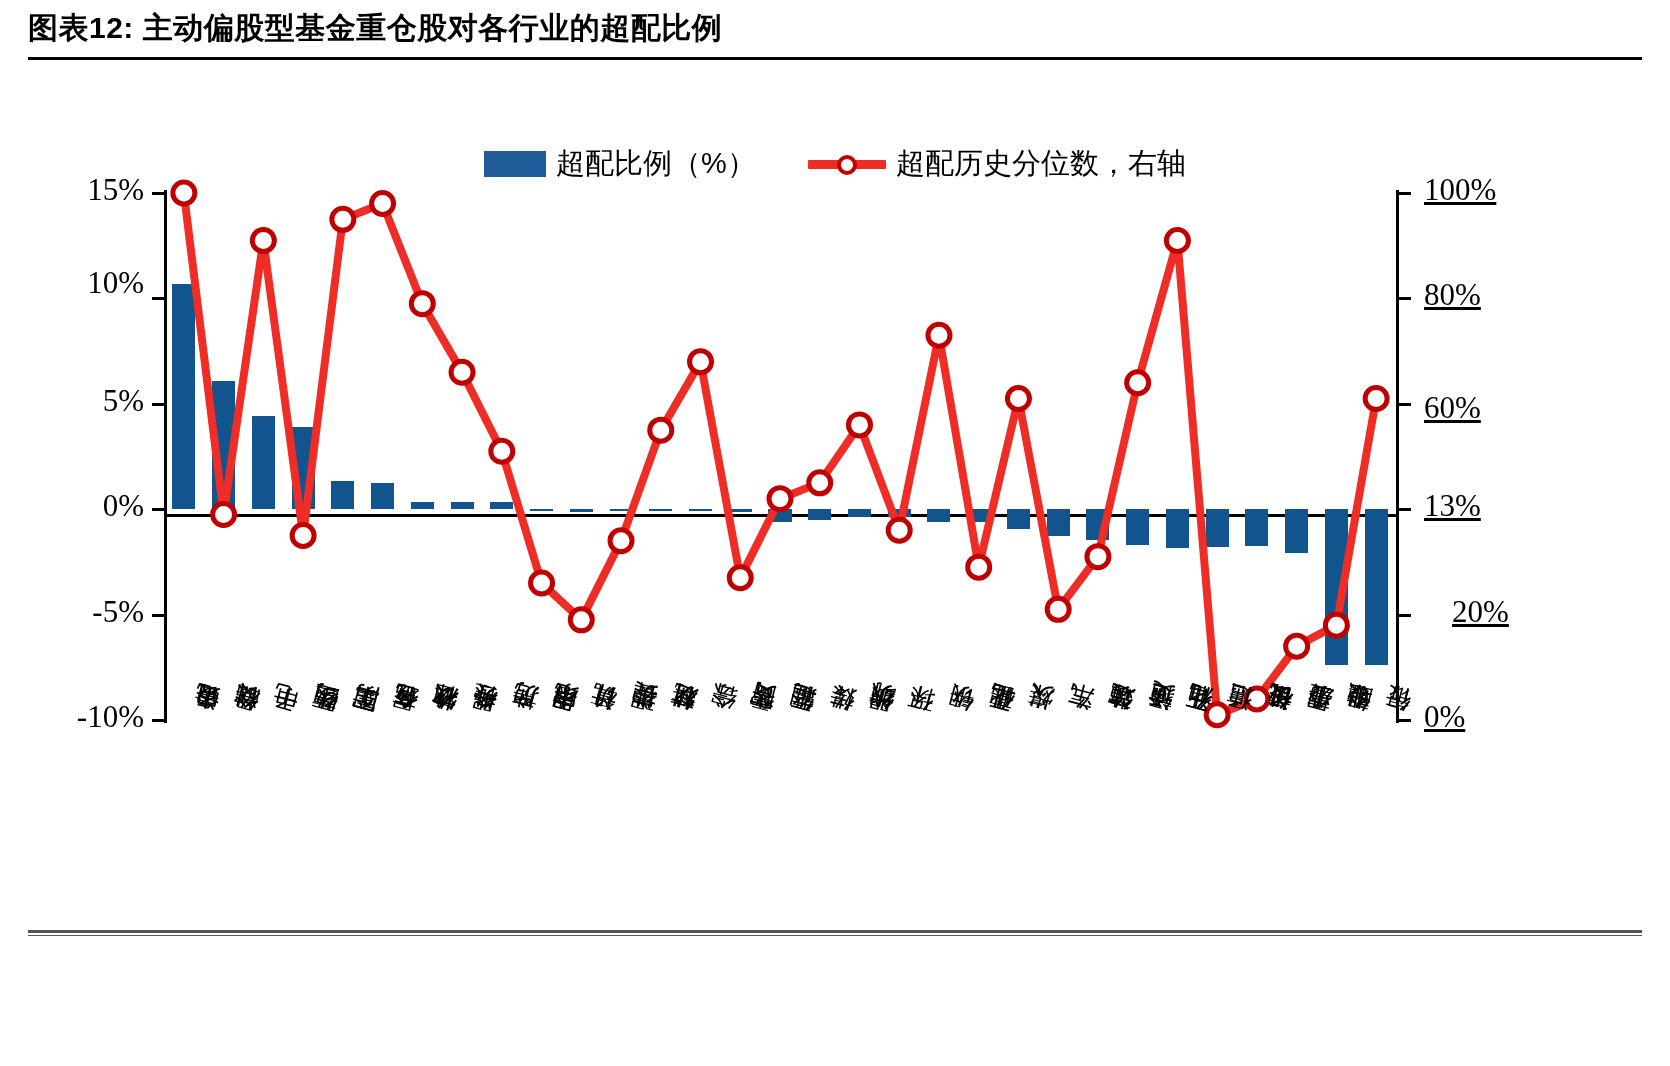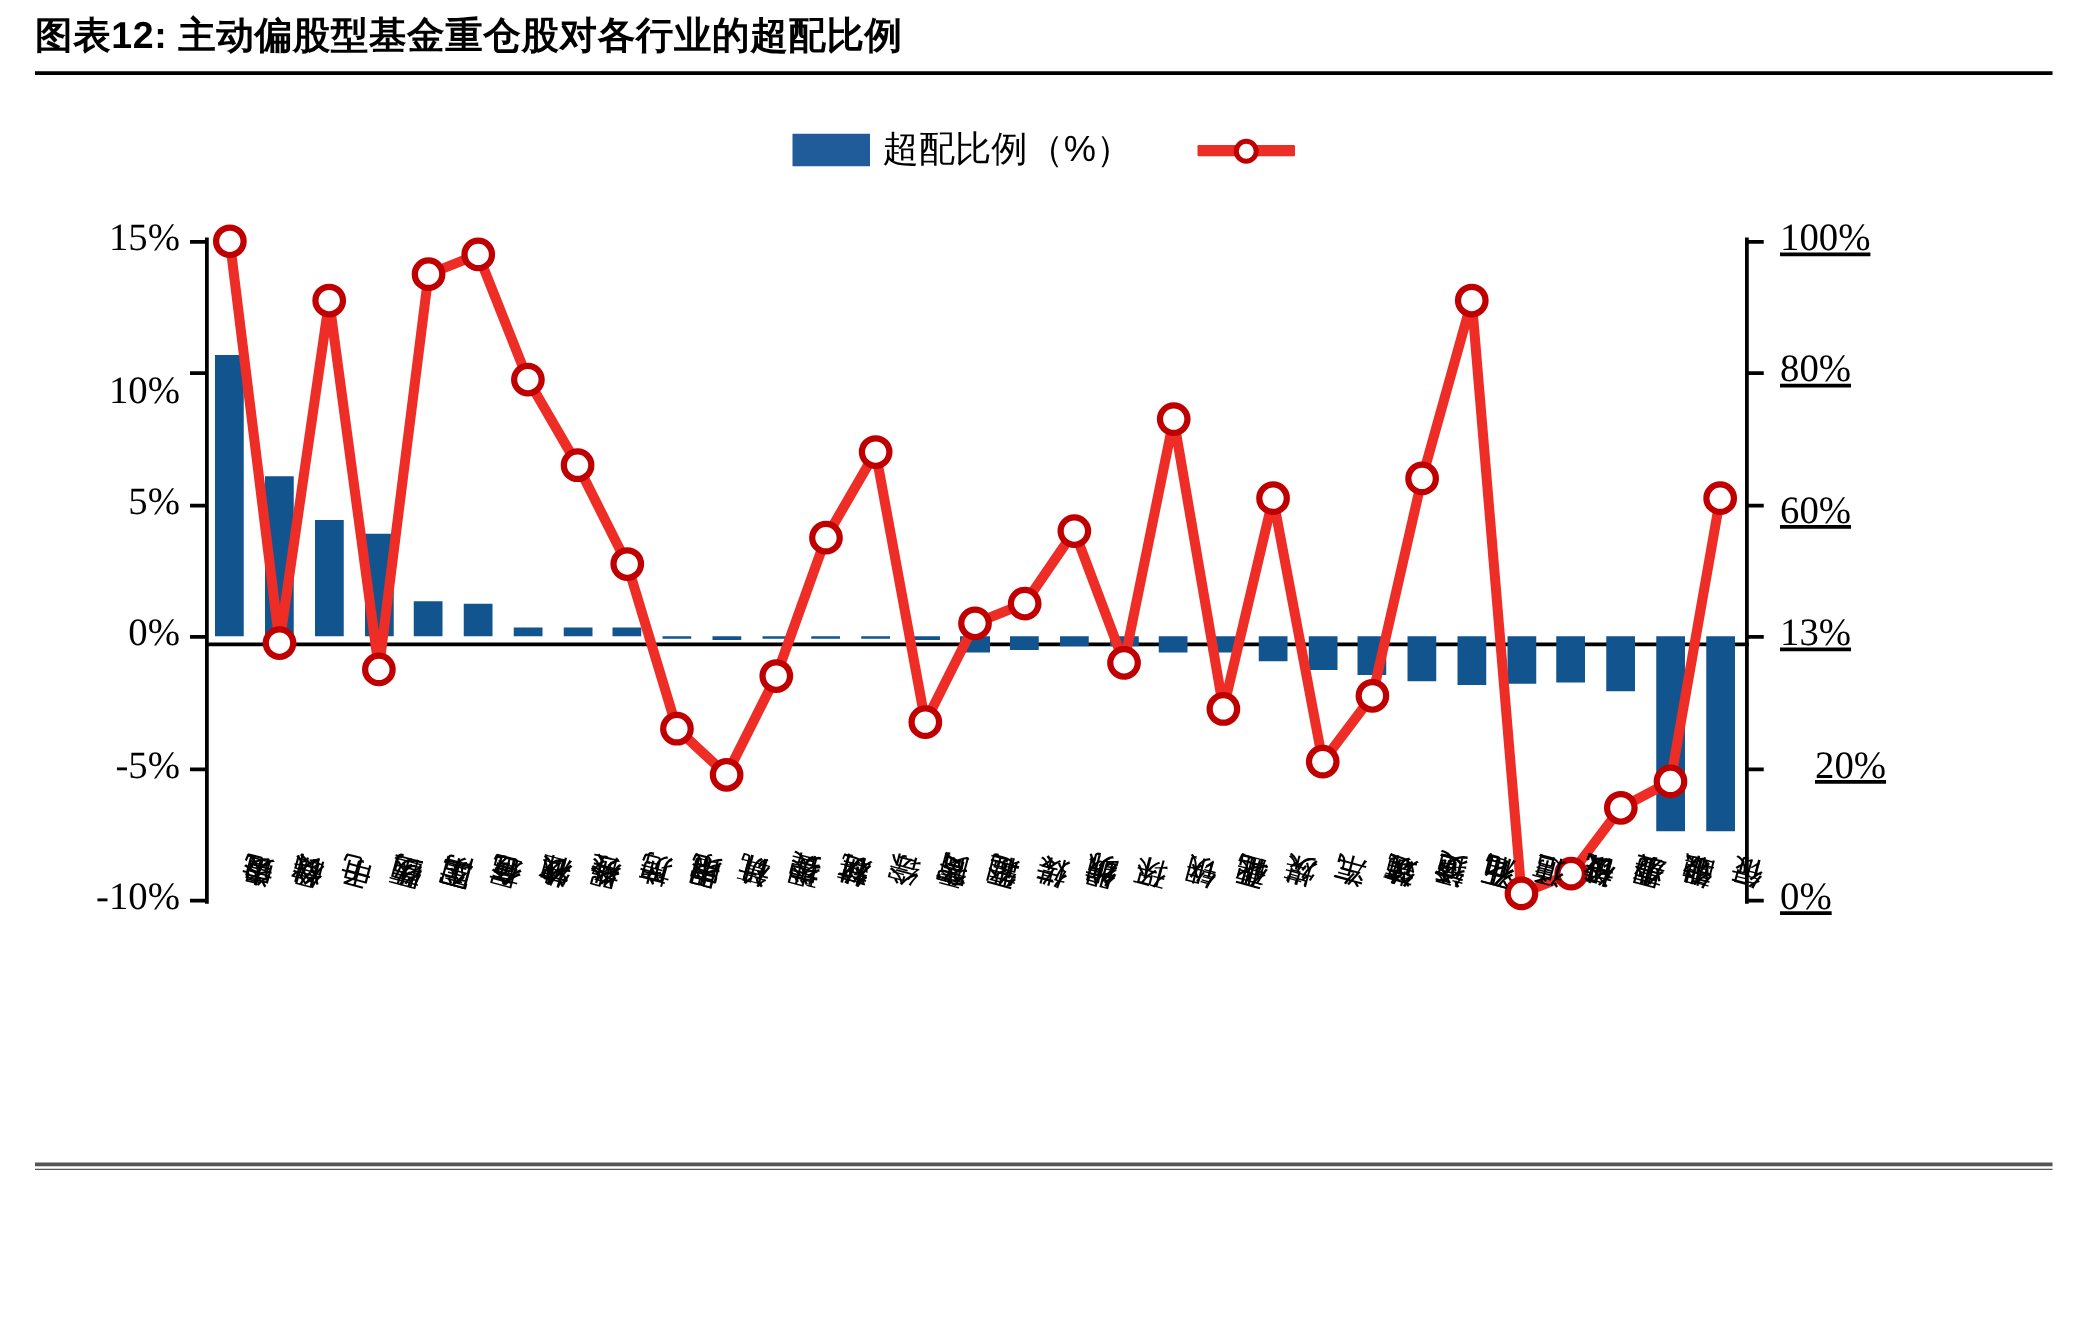--- a/index.html
+++ b/index.html
@@ -26,21 +26,21 @@
   }
   .title-rule{
     height:3px;background:#000;width:1614px;margin-top:2px;
   }
 
   
   .legend{
     position:absolute;left:0;top:100px;width:1670px;
     display:flex;justify-content:center;align-items:center;gap:52px;
   }
-  .legend-item{display:flex;align-items:center;gap:10px;}
+  .legend-item{display:flex;align-items:center;gap:10px;margin-top:44px;}
   .legend-swatch-bar{width:62px;height:26px;background:#1F5C99;display:block;}
   .legend-swatch-line{position:relative;width:78px;height:26px;display:block;}
   .legend-swatch-line .lgline{
     position:absolute;left:0;top:9px;width:78px;height:9px;background:#EE2D26;border-radius:1px;
   }
   .legend-swatch-line .lgmark{
     position:absolute;left:29px;top:4px;width:20px;height:20px;border-radius:50%;
     background:#fff;border:4px solid #C00000;box-sizing:border-box;
   }
   .legend-label{
@@ -111,20 +111,21 @@
   <div class="legend">
     <div class="legend-item">
       <span class="legend-swatch-bar"></span>
       <span class="legend-label">超配比例（%）</span>
     </div>
     <div class="legend-item">
       <span class="legend-swatch-line">
         <span class="lgline"></span>
           <span class="lgmark"></span>
       </span>
+      <span class="legend-label">超配历史分位数，右轴</span>
     </div>
   </div>
 
   <div class="axis-left"></div>
   <div class="axis-right"></div>
   <div class="zero-line"></div>
 
   <div id="ticks-layer">
       <div class="tick l" style="top: 192px;"></div>
       <div class="tick r" style="top: 192px;"></div>
@@ -135,21 +136,21 @@
       <div class="tick l" style="top: 508.2px;"></div>
       <div class="tick r" style="top: 508.2px;"></div>
       <div class="tick l" style="top: 613.6px;"></div>
       <div class="tick r" style="top: 613.6px;"></div>
       <div class="tick l" style="top: 719px;"></div>
       <div class="tick r" style="top: 719px;"></div>
     </div>
   <div id="ylabels-layer">
       <div class="ylab l" style="top: 172px;">15%</div>
       <div class="ylab r" style="top: 172px;">100%</div>
-      <div class="ylab l" style="top: 294px; margin-left: 48px;">10%</div>
+      <div class="ylab l" style="top: 265px; margin-left: 48px;">10%</div>
       <div class="ylab r" style="top: 277.4px;">80%</div>
       <div class="ylab l" style="top: 382.8px;">5%</div>
       <div class="ylab r" style="top: 390px;">60%</div>
       <div class="ylab l" style="top: 488.2px;">0%</div>
       <div class="ylab r" style="top: 488.2px;">13%</div>
       <div class="ylab l" style="top: 593.6px;">-5%</div>
       <div class="ylab r" style="top: 593.6px; margin-left: 28px;">20%</div>
       <div class="ylab l" style="top: 699px;">-10%</div>
       <div class="ylab r" style="top: 699px;">0%</div>
     </div>

